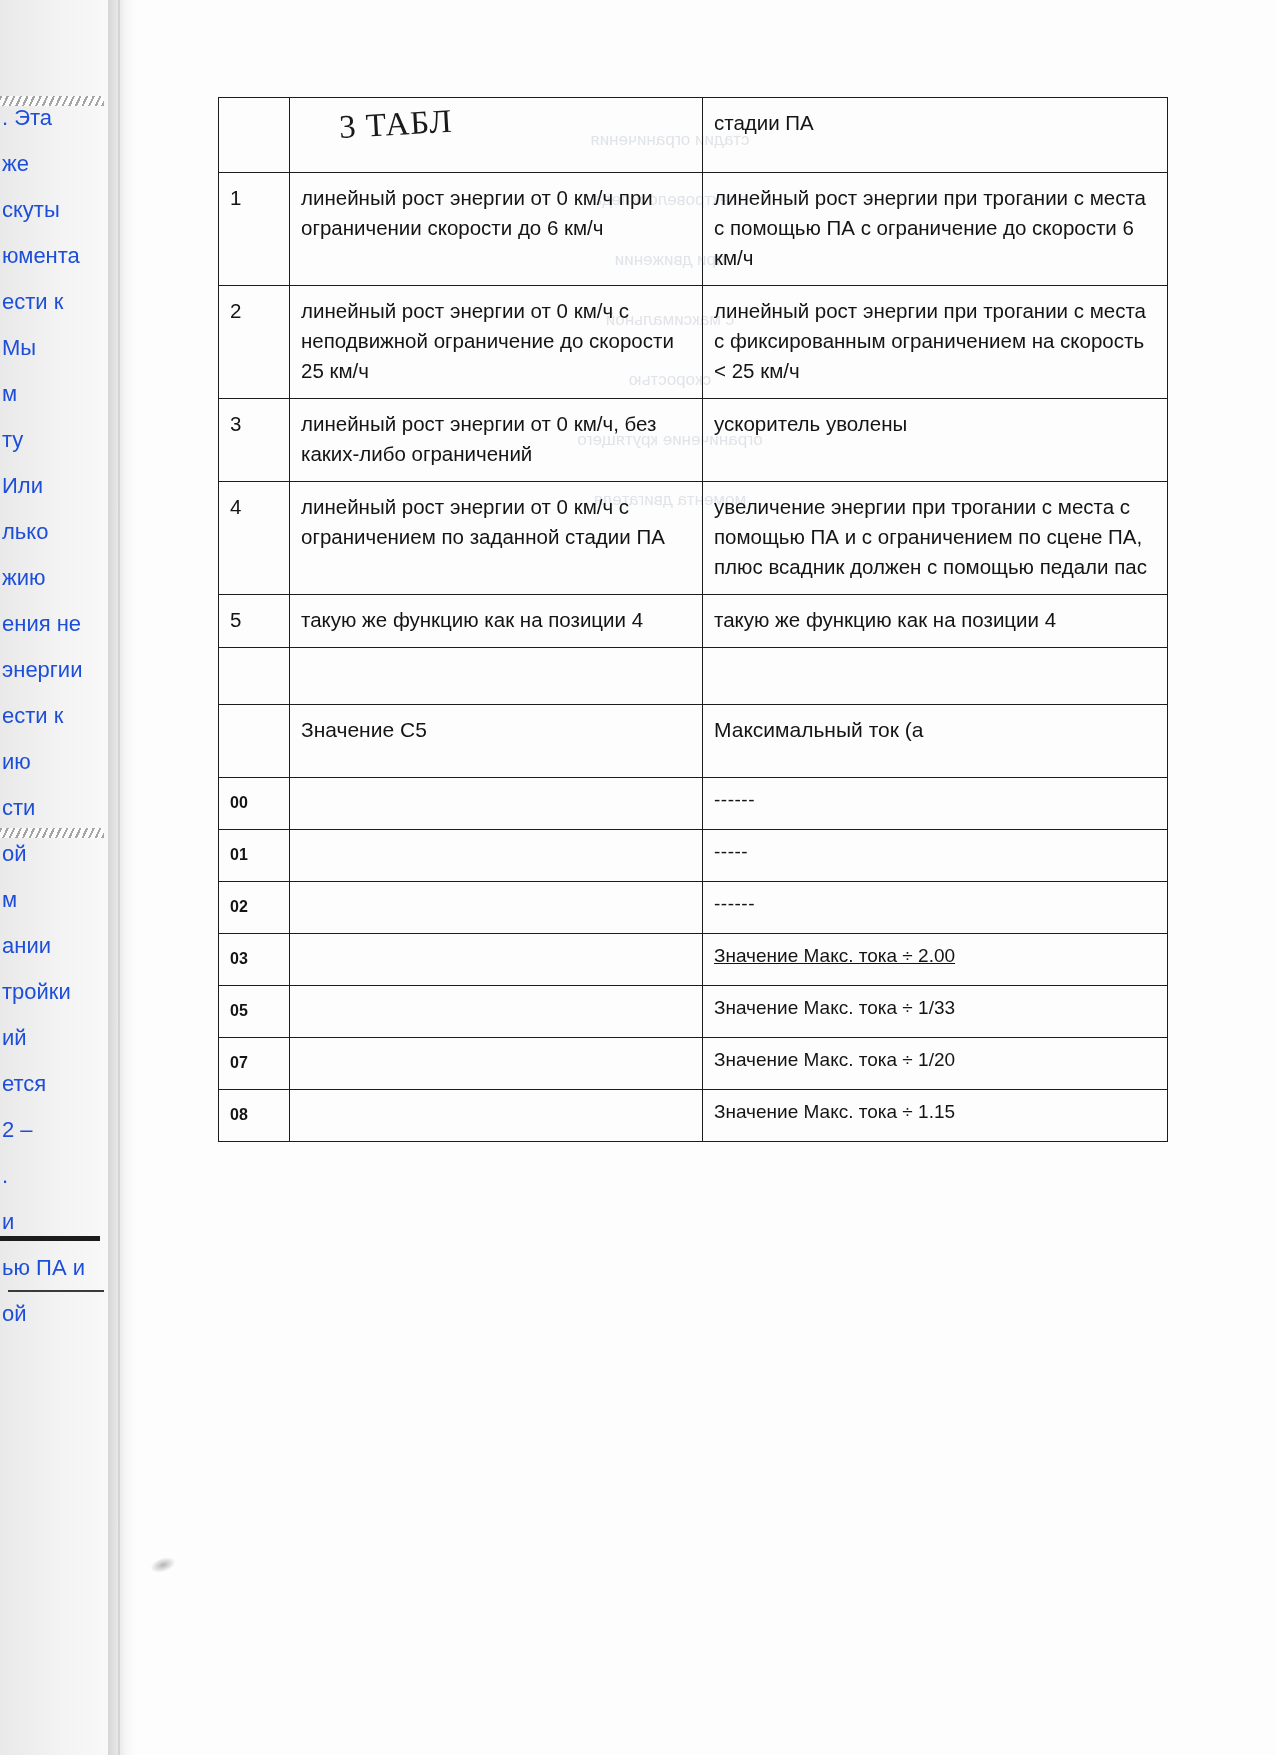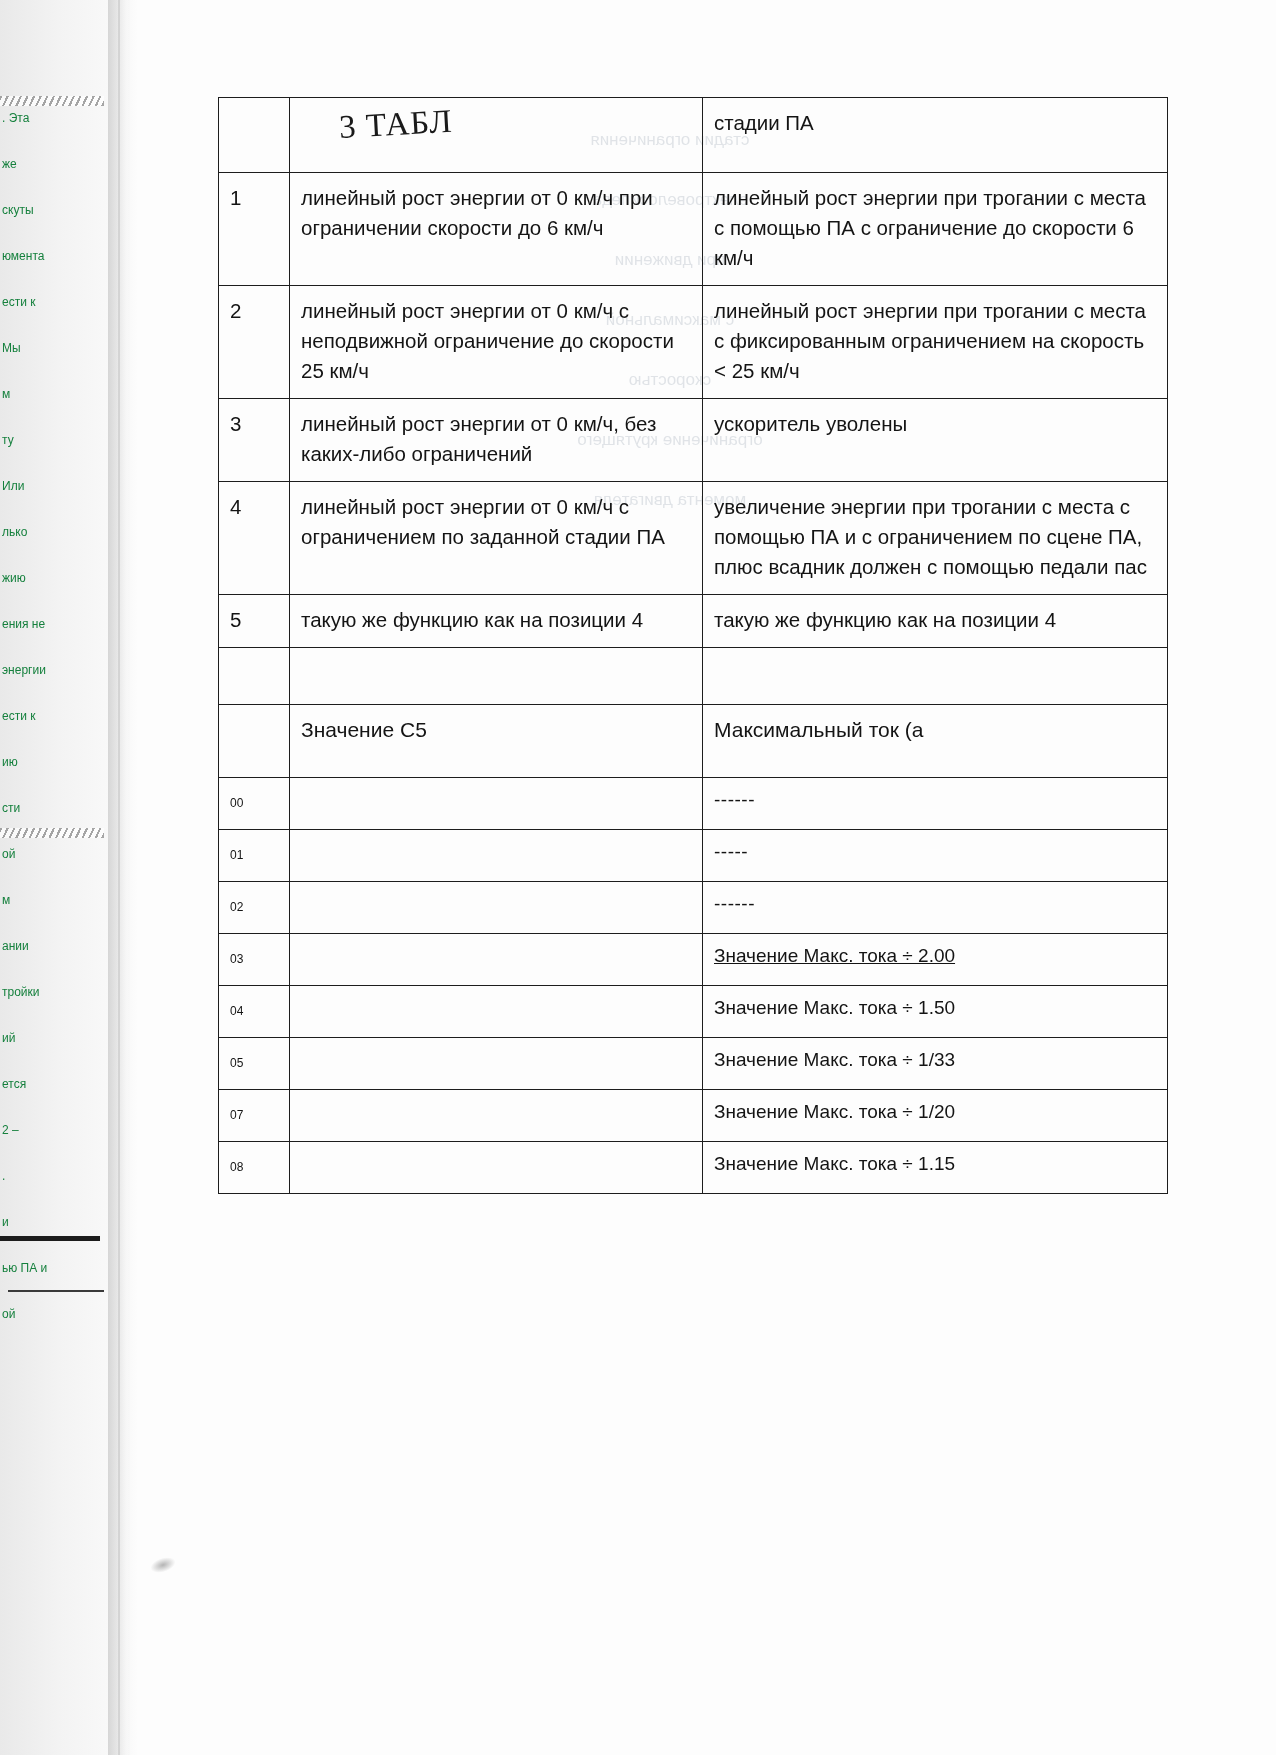--- a/index.html
+++ b/index.html
@@ -40,23 +40,23 @@
     width: 2px; height: 1755px;
     background: #d4d4d4;
   }
 
   
   .left-col {
     position: absolute;
     left: 0;
     top: 95px;
     width: 108px;
-    font-size: 12px;
+    font-size: 22px;
     line-height: 46px;
-    color: #15803d;
+    color: #1d4ed8;
   }
   .left-col .frag {
     display: block;
     white-space: nowrap;
     overflow: hidden;
     padding-left: 2px;
   }
   .hatch {
     position: absolute;
     left: 0;
@@ -168,22 +168,23 @@
     padding-top: 10px;
   }
   tr.code td {
     height: 30px;
     font-size: 19px;
     line-height: 26px;
     padding-top: 9px;
     padding-bottom: 9px;
   }
   tr.code td.num {
-    font-size: 12px;
+    font-size: 16px;
     padding-top: 12px;
+    font-weight: bold;
   }
   .dash {
     font-size: 18px;
     letter-spacing: 0.5px;
     color: #1b1b1b;
   }
   .big-val { font-size: 23px; text-decoration: underline; }
   .sm-val  { font-size: 17.5px; }
 
   
@@ -323,25 +324,20 @@
           <td class="num">02</td>
           <td class="colA"></td>
           <td class="colB dash">------</td>
         </tr>
         <tr class="code">
           <td class="num">03</td>
           <td class="colA"></td>
           <td class="colB big-val">Значение Макс. тока ÷ 2.00</td>
         </tr>
         <tr class="code">
-          <td class="num">04</td>
-          <td class="colA"></td>
-          <td class="colB sm-val">Значение Макс. тока ÷ 1.50</td>
-        </tr>
-        <tr class="code">
           <td class="num">05</td>
           <td class="colA"></td>
           <td class="colB sm-val">Значение Макс. тока ÷ 1/33</td>
         </tr>
         <tr class="code">
           <td class="num">07</td>
           <td class="colA"></td>
           <td class="colB sm-val">Значение Макс. тока ÷ 1/20</td>
         </tr>
         <tr class="code">

